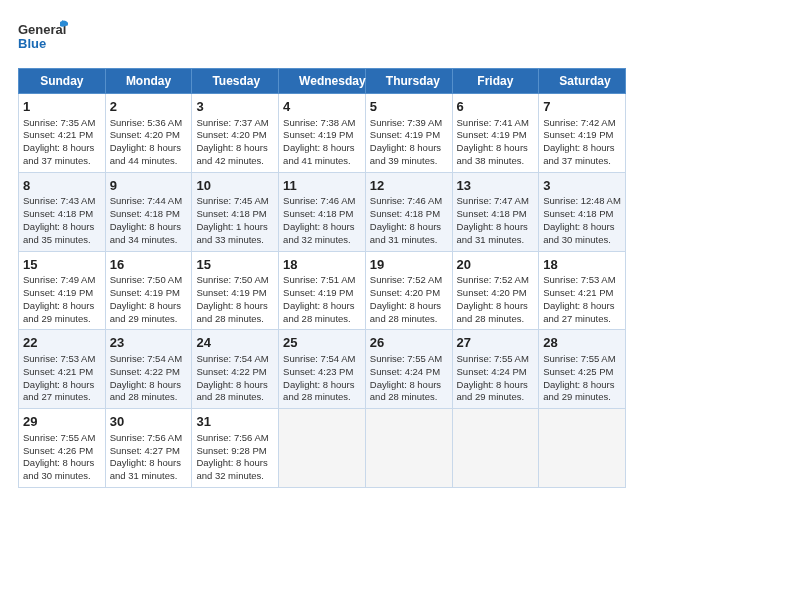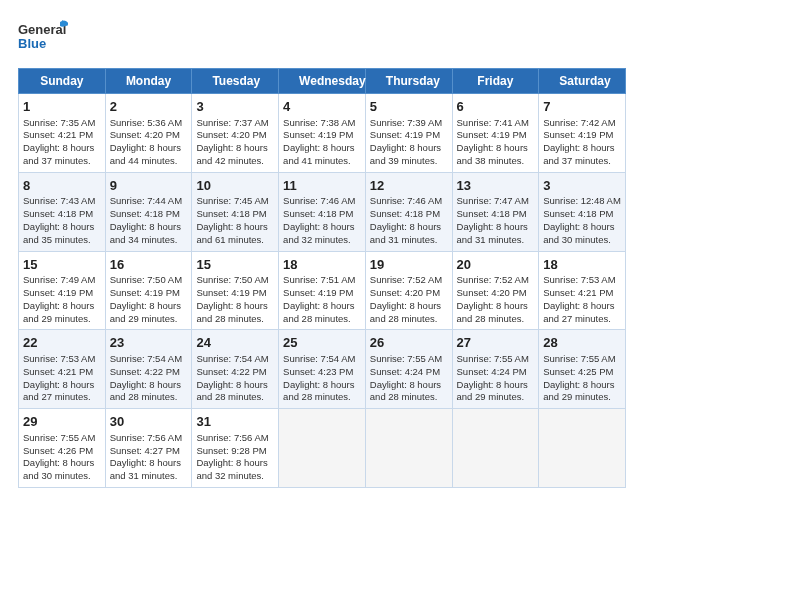--- a/index.html
+++ b/index.html
@@ -165,21 +165,21 @@
           <td>
         <span class="day-num">9</span>
         <span>Sunrise: 7:44 AM</span><br>
         <span>Sunset: 4:18 PM</span><br>
         <span>Daylight: 8 hours and 34 minutes.</span>
       </td>
           <td>
         <span class="day-num">10</span>
         <span>Sunrise: 7:45 AM</span><br>
         <span>Sunset: 4:18 PM</span><br>
-        <span>Daylight: 8 hours and 61 minutes.</span>
+        <span>Daylight: 1 hours and 33 minutes.</span>
       </td>
           <td>
         <span class="day-num">11</span>
         <span>Sunrise: 7:46 AM</span><br>
         <span>Sunset: 4:18 PM</span><br>
         <span>Daylight: 8 hours and 32 minutes.</span>
       </td>
           <td>
         <span class="day-num">12</span>
         <span>Sunrise: 7:46 AM</span><br>

